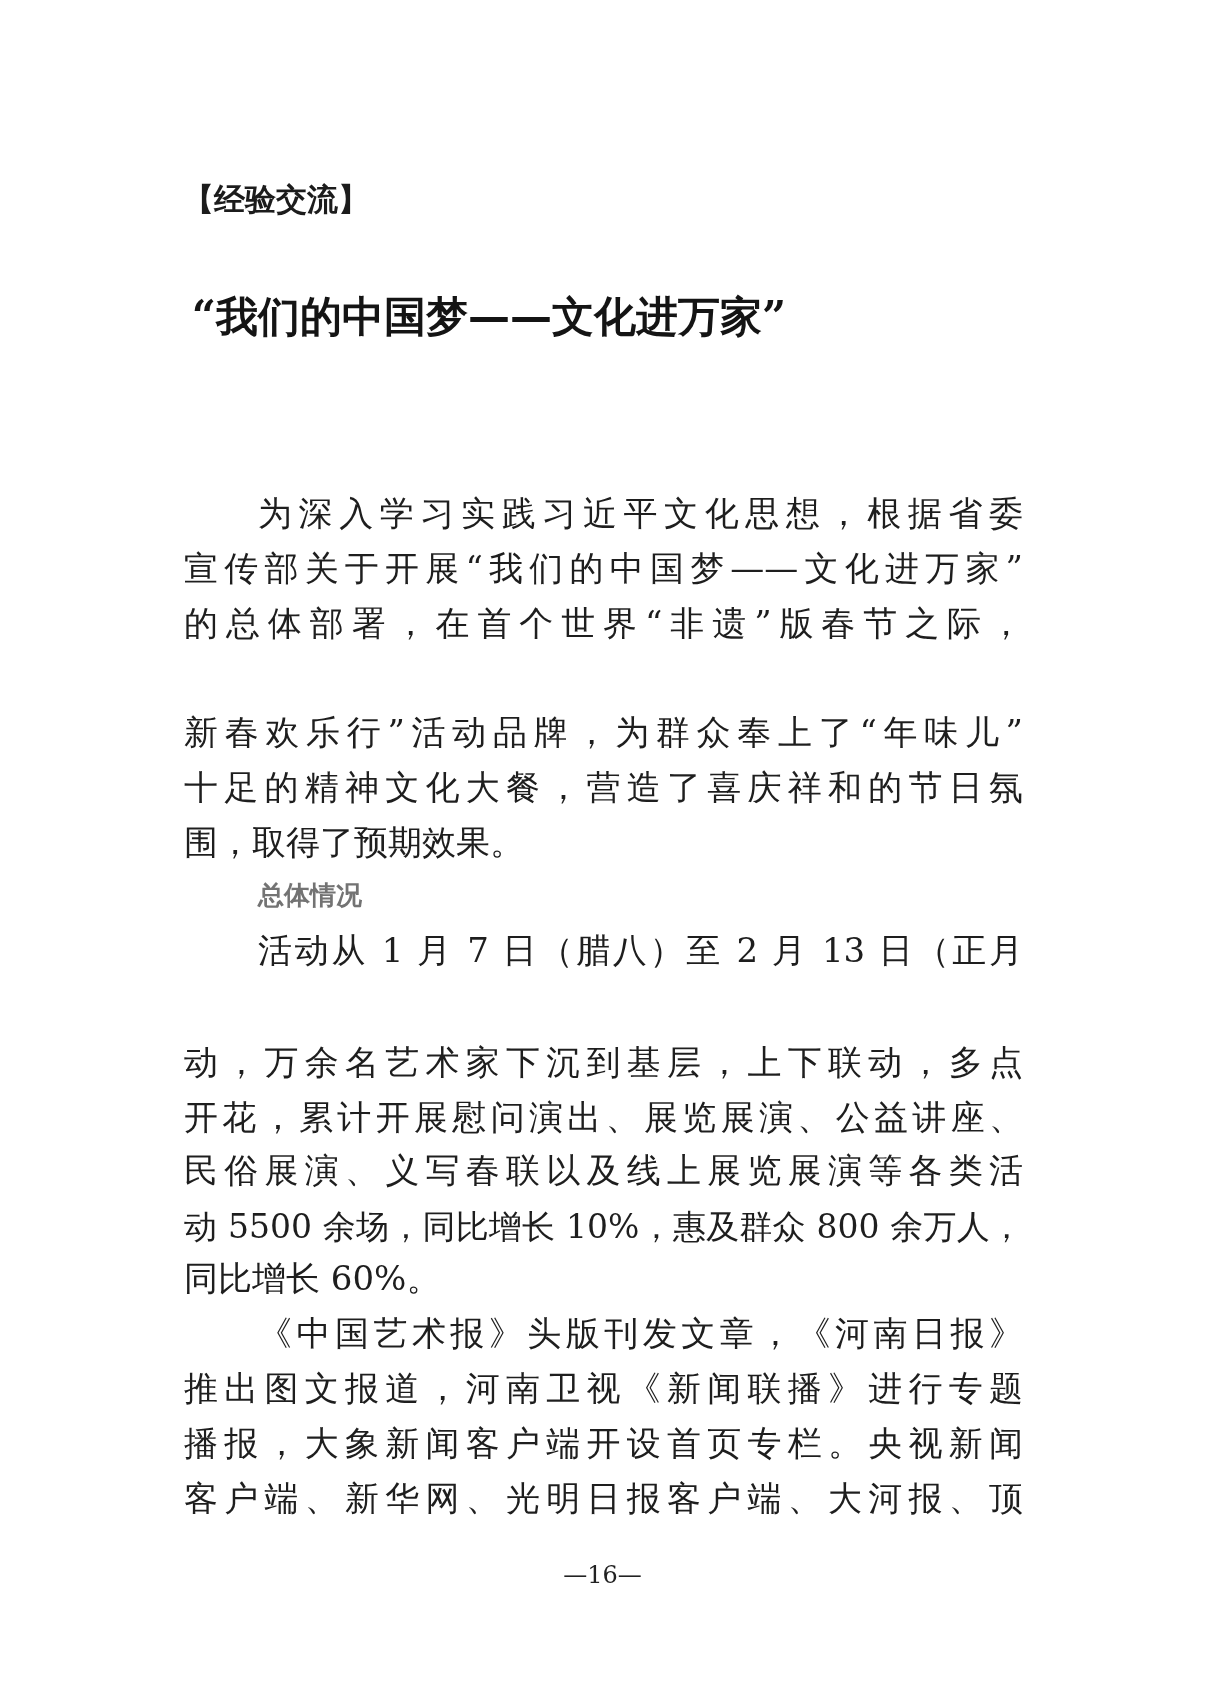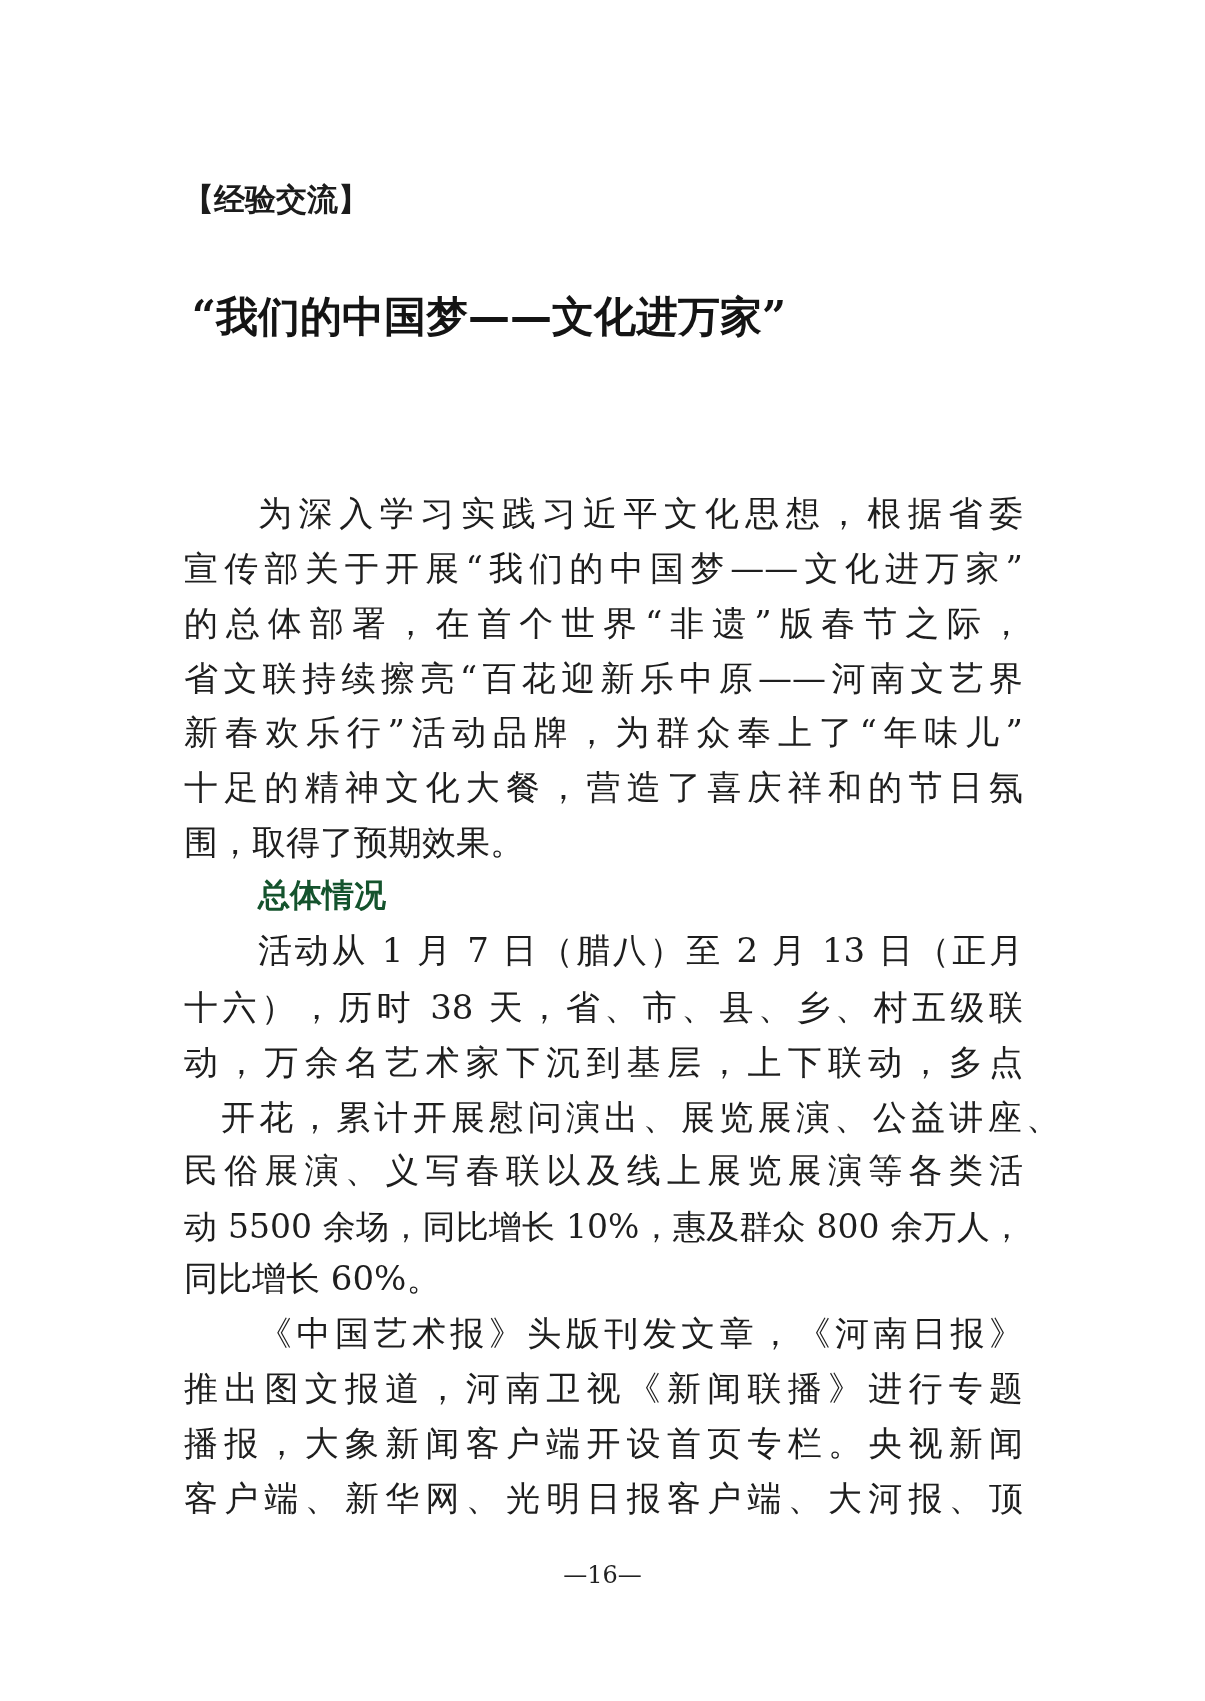--- a/index.html
+++ b/index.html
@@ -18,21 +18,21 @@
   .title-line span { display: inline-block; }
   .line {
     position: absolute; left: 184px; width: 839px; height: 44px; line-height: 44px;
     font-family: "DejaVu Serif", serif; font-size: 34px; color: #1e1e1e;
     white-space: nowrap; text-align: justify; text-align-last: justify;
   }
   .line.indent { left: 258px; width: 765px; }
   .line.last { text-align-last: left; }
   .heading {
     position: absolute; left: 258px; height: 44px; line-height: 44px;
-    font-family: "DejaVu Sans", sans-serif; font-weight: bold; font-size: 32px; color: #14532d;
+    font-family: "DejaVu Sans", sans-serif; font-weight: bold; font-size: 26px; color: #737373;
     white-space: nowrap;
   }
   .page-number {
     position: absolute; left: 0; width: 1205px; top: 1561px; height: 28px; line-height: 28px; text-align: center;
     font-family: "DejaVu Serif", serif; font-size: 24px; color: #222;
   }
 </style>
 </head>
 <body>
 
@@ -40,31 +40,29 @@
 
   <div class="section-tag">【经验交流】</div>
 
   <div class="title-line" style="top:294px;">
     <span>“我们的中国梦——文化进万家”</span>
   </div>
 
   <div class="line indent" style="top:491px;">为深入学习实践习近平文化思想，根据省委</div>
   <div class="line" style="top:546px;">宣传部关于开展“我们的中国梦——文化进万家”</div>
   <div class="line" style="top:601px;">的总体部署，在首个世界“非遗”版春节之际，</div>
-  <div class="line" style="top:656px;">省文联持续擦亮“百花迎新乐中原——河南文艺界</div>
   <div class="line" style="top:765px;">十足的精神文化大餐，营造了喜庆祥和的节日氛</div>
   <div class="line" style="top:710px;">新春欢乐行”活动品牌，为群众奉上了“年味儿”</div>
   <div class="line last" style="top:820px;">围，取得了预期效果。</div>
 
   <div class="heading" style="top:873px;">总体情况</div>
 
   <div class="line indent" style="top:928px;">活动从 1 月 7 日（腊八）至 2 月 13 日（正月</div>
-  <div class="line" style="top:985px;">十六），历时 38 天，省、市、县、乡、村五级联</div>
   <div class="line" style="top:1040px;">动，万余名艺术家下沉到基层，上下联动，多点</div>
-  <div class="line" style="top:1095px;margin-left:37px;">开花，累计开展慰问演出、展览展演、公益讲座、</div>
+  <div class="line" style="top:1095px;">开花，累计开展慰问演出、展览展演、公益讲座、</div>
   <div class="line" style="top:1148px;">民俗展演、义写春联以及线上展览展演等各类活</div>
   <div class="line" style="top: 1205px; font-size: 33px;">动 5500 余场，同比增长 10%，惠及群众 800 余万人，</div>
   <div class="line last" style="top:1256px;">同比增长 60%。</div>
 
   <div class="line indent" style="top:1311px;">《中国艺术报》头版刊发文章，《河南日报》</div>
   <div class="line" style="top:1366px;">推出图文报道，河南卫视《新闻联播》进行专题</div>
   <div class="line" style="top:1421px;">播报，大象新闻客户端开设首页专栏。央视新闻</div>
   <div class="line" style="top:1476px;">客户端、新华网、光明日报客户端、大河报、顶</div>
 
   <div class="page-number">—16—</div>

